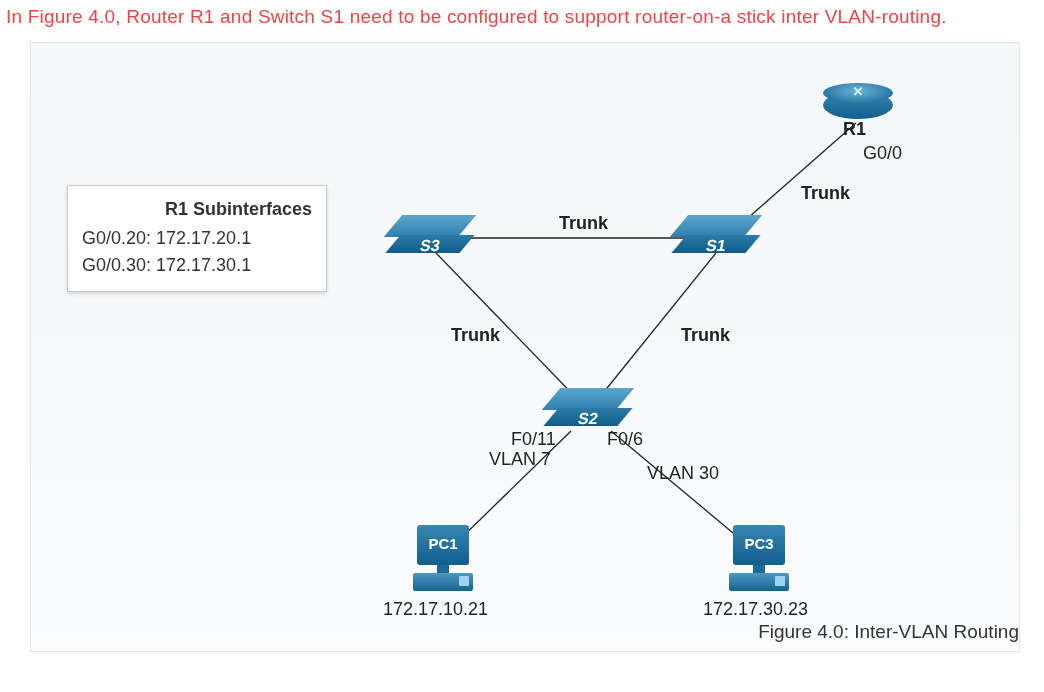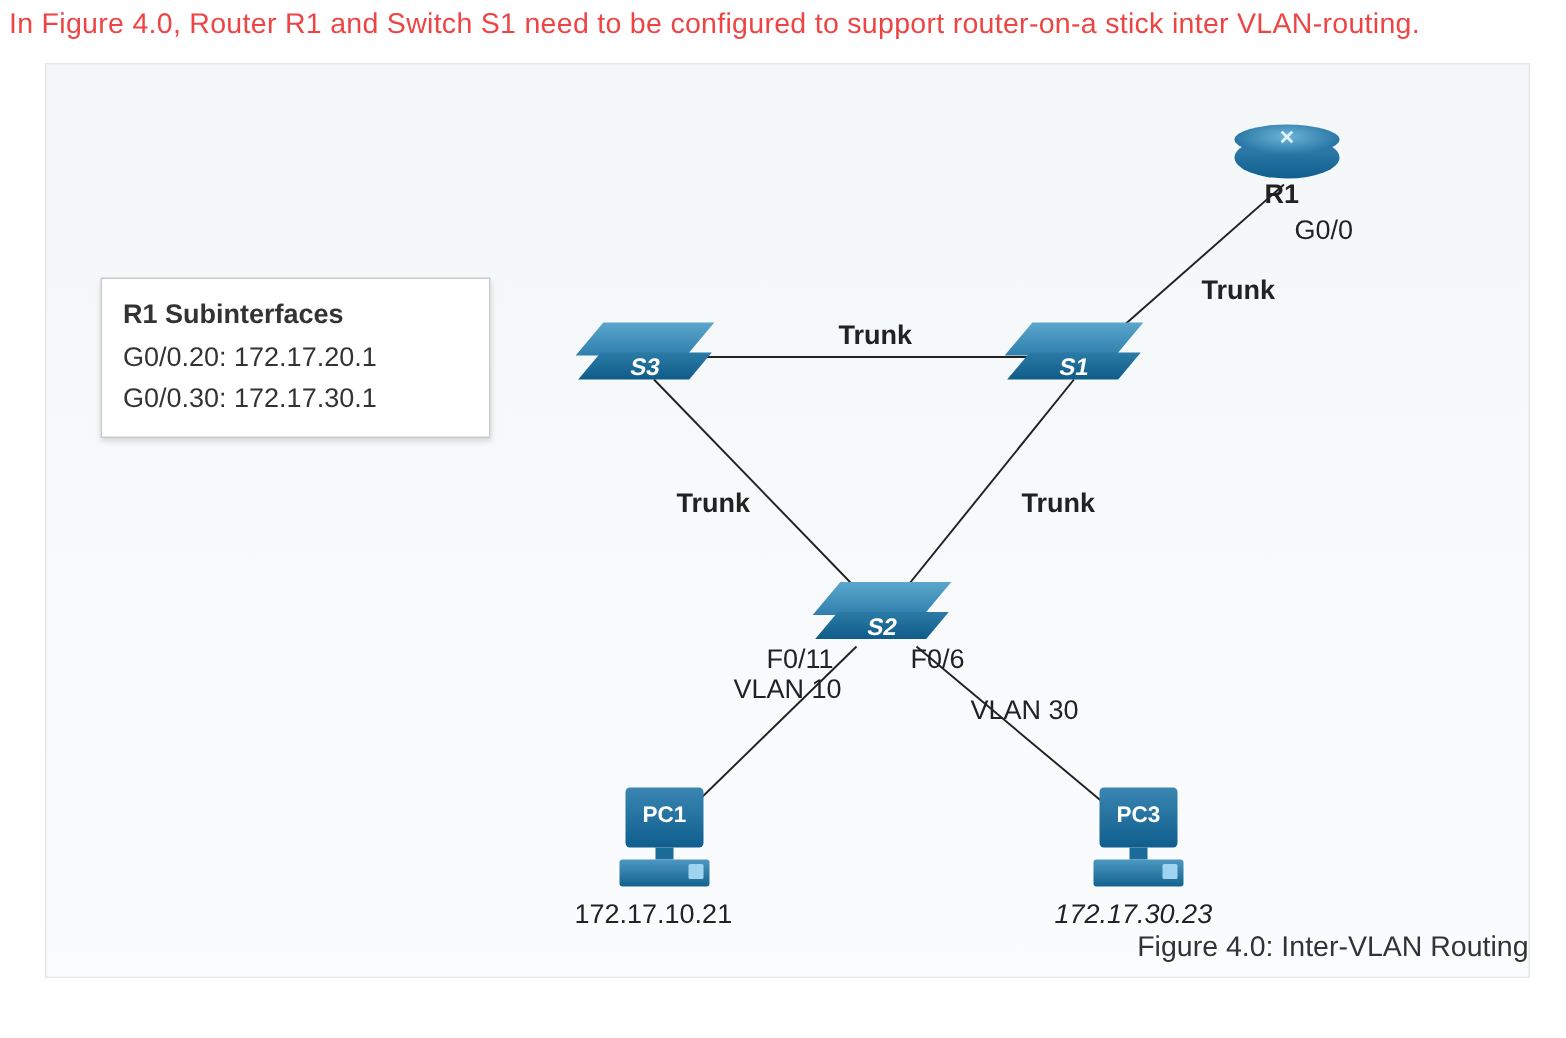--- a/index.html
+++ b/index.html
@@ -34,21 +34,21 @@
     left: 36px;
     width: 260px;
     background: #ffffff;
     border: 1px solid #c9c9c9;
     padding: 10px 14px 12px 14px;
     box-shadow: 0 2px 4px rgba(0,0,0,0.15);
     font-size: 18px;
     color: #333;
     line-height: 1.5;
   }
-  .cfgbox .title { font-weight: bold; text-align: left; margin-bottom: 2px; }
+  .cfgbox .title { font-weight: bold; text-align: right; margin-bottom: 2px; }
   .label {
     position: absolute;
     font-size: 18px;
     color: #222;
     font-weight: bold;
   }
   .label.small { font-weight: normal; }
   .caption {
     position: absolute;
     bottom: 8px;
@@ -208,32 +208,32 @@
       <div class="side"></div>
     <div class="tag">S2</div>
   </div>
 
   <div class="label small" style="top:170px; left:528px; font-weight:bold;">Trunk</div>
   <div class="label small" style="top:140px; left:770px; font-weight:bold;">Trunk</div>
   <div class="label small" style="top:282px; left:420px; font-weight:bold;">Trunk</div>
   <div class="label small" style="top:282px; left:650px; font-weight:bold;">Trunk</div>
 
   <div class="label small" style="top:386px; left:480px;">F0/11</div>
-  <div class="label small" style="top:406px; left:458px;">VLAN 10</div>
+  <div class="label small" style="top:406px; left:458px;">VLAN 7</div>
   <div class="label small" style="top:386px; left:576px;">F0/6</div>
   <div class="label small" style="top:388px; left:616px;margin-top:32px;">VLAN 30</div>
 
   <div class="pc" style="top:482px; left:376px;">
     <div class="monitor" data-label="PC1"></div>
     <div class="stand"></div>
       <div class="base"></div>
   </div>
   <div class="label small" style="top:556px; left:352px;">172.17.10.21</div>
 
   <div class="pc" style="top:482px; left:692px;">
     <div class="monitor" data-label="PC3"></div>
     <div class="stand"></div>
       <div class="base"></div>
   </div>
-  <div class="label small" style="top:556px; left:672px;font-style:italic;">172.17.30.23</div>
+  <div class="label small" style="top:556px; left:672px;">172.17.30.23</div>
 
   <div class="caption">Figure 4.0: Inter-VLAN Routing</div>
 </div>
 
 </body></html>

